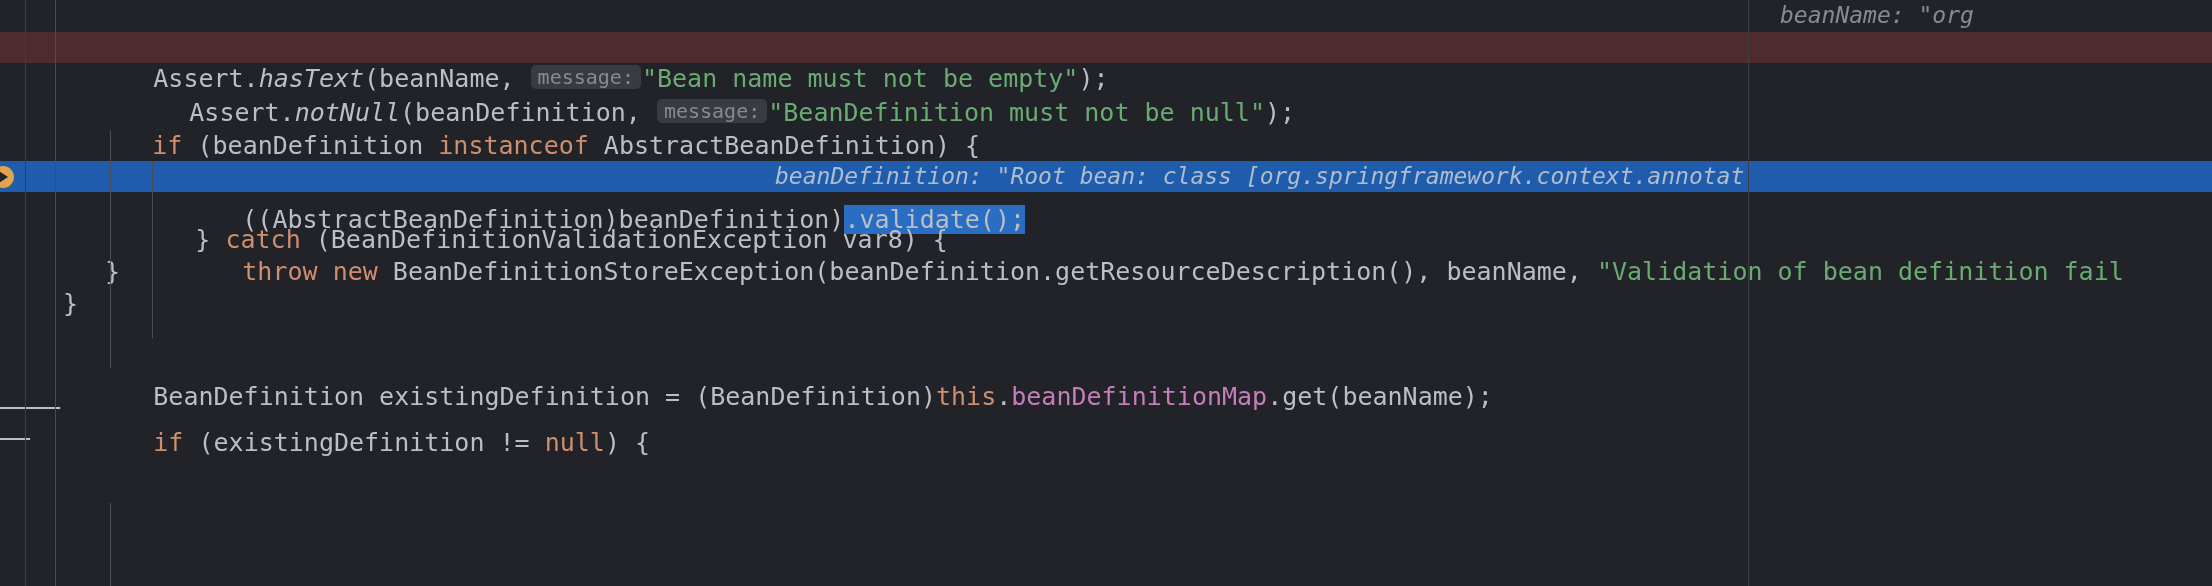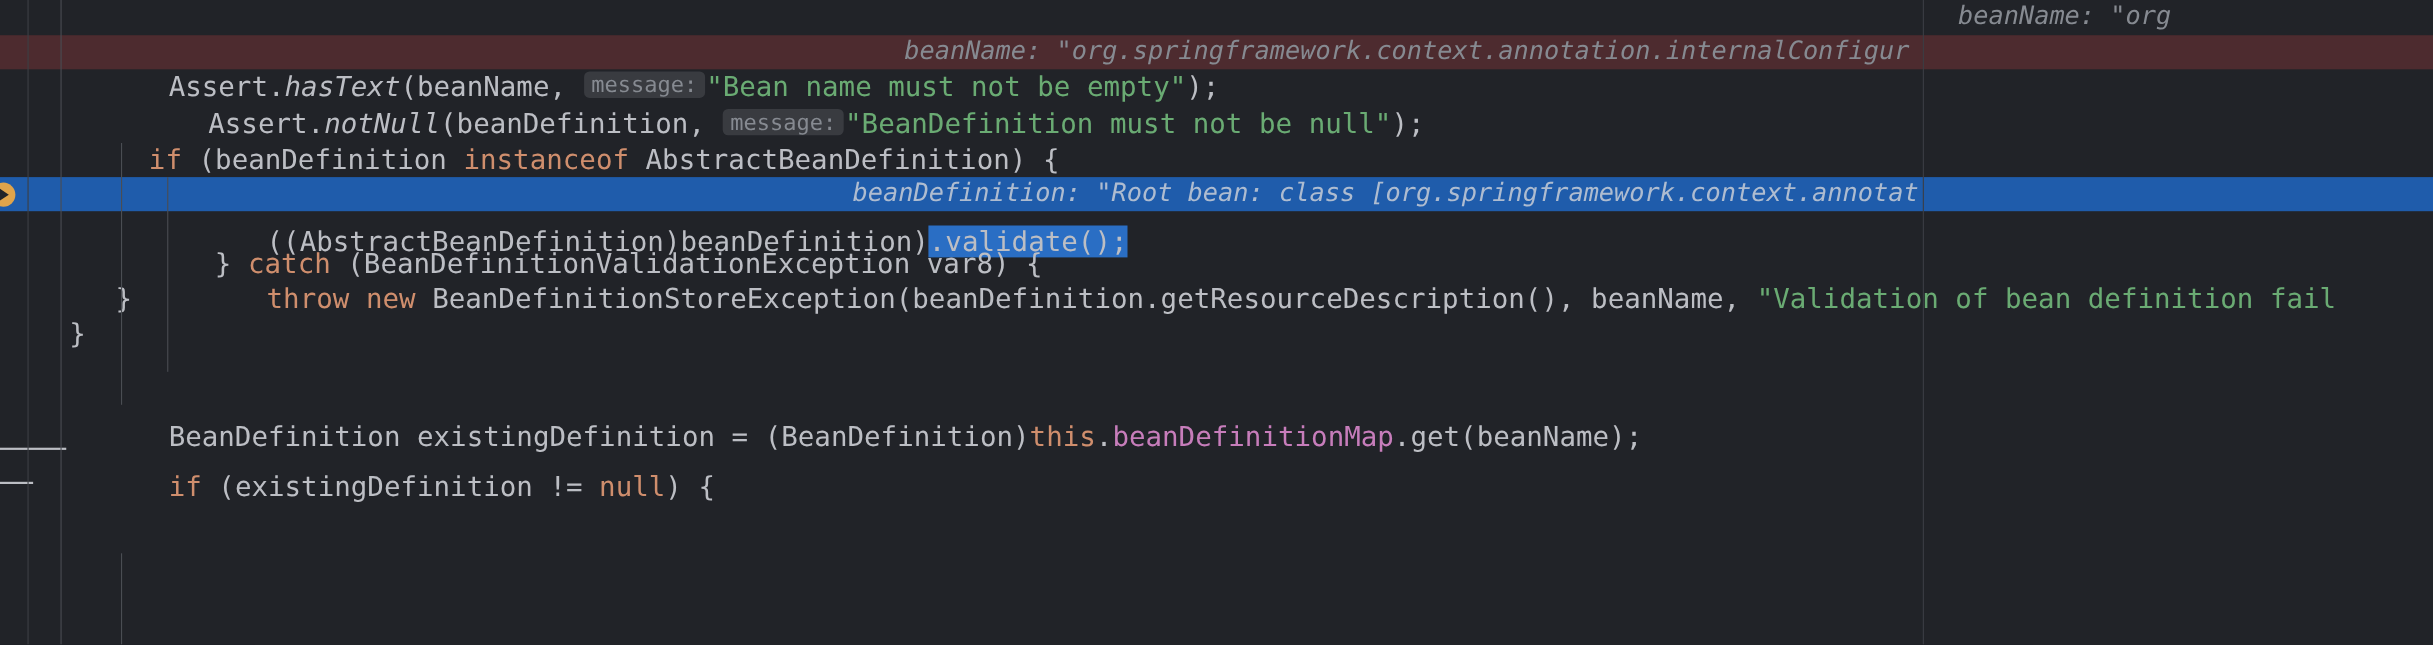--- a/index.html
+++ b/index.html
@@ -161,31 +161,30 @@
     <span class="code" style="left:22px;">
       <span class="kw">public</span><span class="punct"> </span><span class="kw">void</span><span class="punct"> </span><span class="fn">registerBeanDefinition</span><span class="ident">(String beanName, BeanDefinition beanDefinition) </span><span class="kw">throws</span><span class="ident"> BeanDefinitionStoreException {</span>
     </span>
     <span class="code inline-value" style="left:1780px;">beanName: "org</span>
   </div>
 
   <div class="line error-line" style="top:32px;">
     <span class="code" style="left:63px;">
       <span class="ident">Assert.</span><span class="static">hasText</span><span class="ident">(beanName, </span><span class="hint">message:</span><span class="str">"Bean name must not be empty"</span><span class="punct">);</span>
     </span>
-    <span class="code inline-value" style="left:822px;">beanName: "org.springframework.context.annotation.internalConfigur</span>
   </div>
 
   <div class="line" style="top:66px;margin-left:36px;">
     <span class="code" style="left:63px;">
       <span class="ident">Assert.</span><span class="static">notNull</span><span class="ident">(beanDefinition, </span><span class="hint">message:</span><span class="str">"BeanDefinition must not be null"</span><span class="punct">);</span>
     </span>
   </div>
 
   <div class="line" style="top:99px;">
-    <span class="code" style="left:45px;">
+    <span class="code" style="left:62px;">
       <span class="kw">if</span><span class="ident"> (beanDefinition </span><span class="kw">instanceof</span><span class="ident"> AbstractBeanDefinition) {</span>
     </span>
   </div>
 
   <div class="line" style="top:130px;">
     <span class="code" style="left:105px;">
       <span class="kw">try</span><span class="ident"> {</span>
     </span>
   </div>
 

